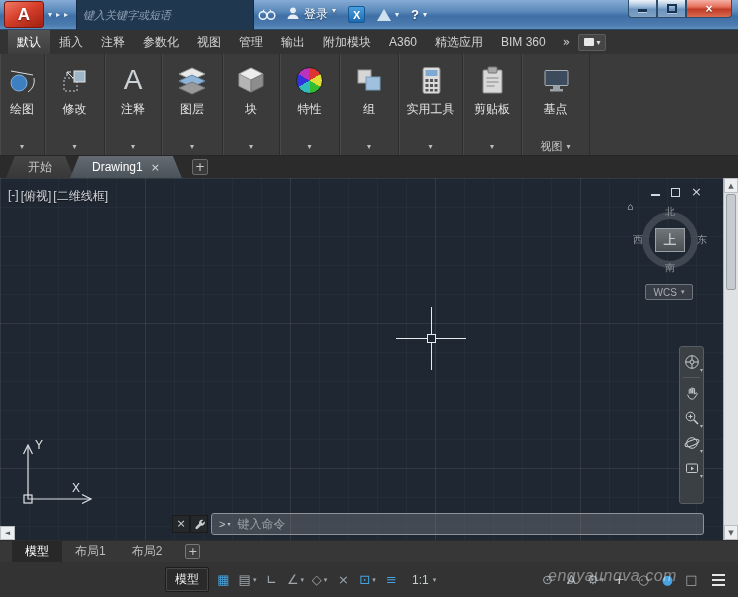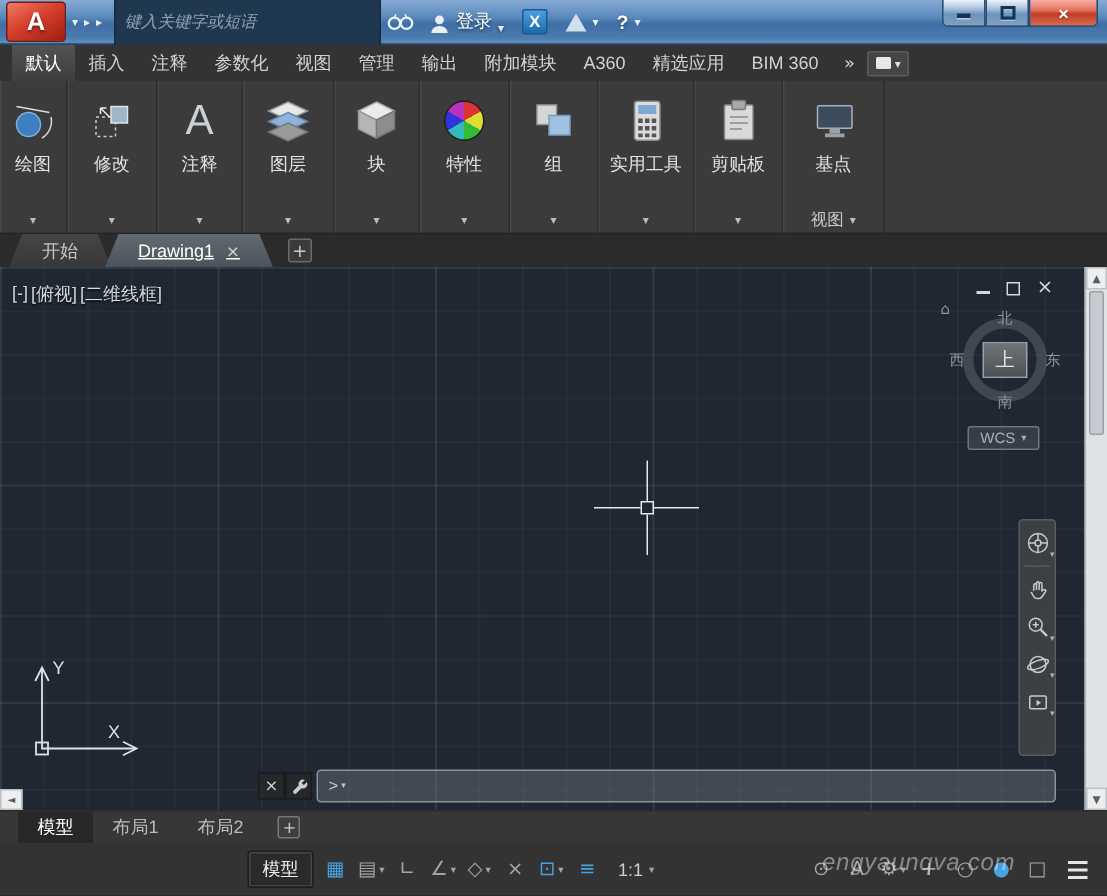--- a/index.html
+++ b/index.html
@@ -19,21 +19,21 @@
   .tiny-arrow{color:#eaf1f8;font-size:8px;}
   .doc-tab{height:20px;padding:0 10px;display:flex;align-items:center;color:#fff;font-size:12px;
     background:rgba(20,40,65,.30);border:1px solid rgba(255,255,255,.22);border-radius:3px;
     text-shadow:0 1px 2px rgba(0,0,0,.6);white-space:nowrap;}
   .search-box{width:178px;height:34px;margin-left:4px;background:#203750;border:1px solid #152b42;
     border-radius:2px;display:flex;align-items:center;padding:0 6px;}
   .search-box input{flex:1;background:transparent;border:none;outline:none;color:#b7c5d2;
     font-size:11px;font-style:italic;width:100%;}
   .search-box input::placeholder{color:#8fa2b4;font-style:italic;}
   .tb-icon{display:flex;align-items:center;justify-content:center;}
-  .signin{display:flex;align-items:flex-end;gap:4px;color:#fff;font-size:12px;margin-left:6px;
+  .signin{display:flex;align-items:flex-start;gap:4px;color:#fff;font-size:12px;margin-left:6px;
     text-shadow:0 1px 2px rgba(0,0,0,.5);}
   .x-logo{width:17px;height:17px;border-radius:2px;background:linear-gradient(#4aa0dd,#1e6bb0);
     border:1px solid #155a96;color:#fff;font-weight:bold;font-size:11px;display:flex;
     align-items:center;justify-content:center;margin-left:8px;}
   .a360-tri{width:0;height:0;border-left:7px solid transparent;border-right:7px solid transparent;
     border-bottom:12px solid #cfe0ee;margin-left:8px;}
   .help-q{color:#fff;font-weight:bold;font-size:13px;margin-left:8px;text-shadow:0 1px 2px rgba(0,0,0,.5);}
   .win-buttons{position:absolute;top:0;right:6px;display:flex;}
   .winbtn{width:29px;height:18px;border:1px solid #2d4d6d;border-top:none;
     background:linear-gradient(rgba(255,255,255,.85),rgba(205,220,235,.45) 40%,rgba(125,155,185,.35) 55%,rgba(200,215,230,.5));
@@ -69,21 +69,21 @@
   .big-a{font-size:28px;color:#ccd1d5;line-height:30px;}
   .colorwheel{width:27px;height:27px;border-radius:50%;border:1px solid #222;
     background:conic-gradient(#d33 0 60deg,#dd3 60deg 120deg,#3b3 120deg 180deg,#3bb 180deg 240deg,#33d 240deg 300deg,#b3b 300deg 360deg);}
 
   
   .filetabs{position:absolute;top:156px;left:0;right:0;height:22px;background:#2b2b2b;
     display:flex;align-items:stretch;padding-left:6px;}
   .ftab{position:relative;display:flex;align-items:center;gap:8px;font-size:12px;color:#c6c6c6;
     background:linear-gradient(#454545,#383838);padding:0 22px;white-space:nowrap;
     clip-path:polygon(0 100%,9px 0,calc(100% - 9px) 0,100% 100%);}
-  .ftab+.ftab{margin-left:-4px;text-decoration:underline;}
+  .ftab+.ftab{margin-left:-4px;}
   .ftab.active{background:linear-gradient(#636a72,#4a525a);color:#fff;}
   .ftab-close{font-size:11px;color:#d8d8d8;}
   .ftab-add{width:16px;height:16px;margin:3px 0 0 10px;border:1px solid #6a6a6a;border-radius:2px;
     color:#c9c9c9;font-size:12px;display:flex;align-items:center;justify-content:center;background:#3a3a3a;}
 
   
   .canvas{position:absolute;top:178px;left:0;right:0;height:362px;background-color:#1f2733;
     background-image:
       linear-gradient(rgba(255,255,255,.06) 1px,transparent 1px),
       linear-gradient(90deg,rgba(255,255,255,.06) 1px,transparent 1px),
@@ -513,20 +513,21 @@
       <div class="cmd-btn">
         <svg width="13" height="13" viewBox="0 0 14 14">
             <path d="M11 3.2 a3.2 3.2 0 0 0-4.4 3.9 L3 10.7 a1.4 1.4 0 0 0 2 2 L8.6 9.1 a3.2 3.2 0 0 0 3.9-4.4 L10.3 6.9 8.8 5.4 Z" fill="#c9cdd0"></path>
           </svg>
       </div>
       <div class="cmd-input">
         <span class="cmd-prompt">
           <span>&gt;</span>
             <span class="dd glyph">▾</span>
         </span>
+        <input type="text" placeholder="键入命令" style="">
       </div>
     </div>
 
     <div class="hscroll-btn glyph">◄</div>
 
     <div class="vscroll">
       <div class="vs-btn glyph">▲</div>
       <div class="vs-thumb"></div>
       <div class="vs-fill"></div>
       <div class="vs-btn glyph">▼</div>

